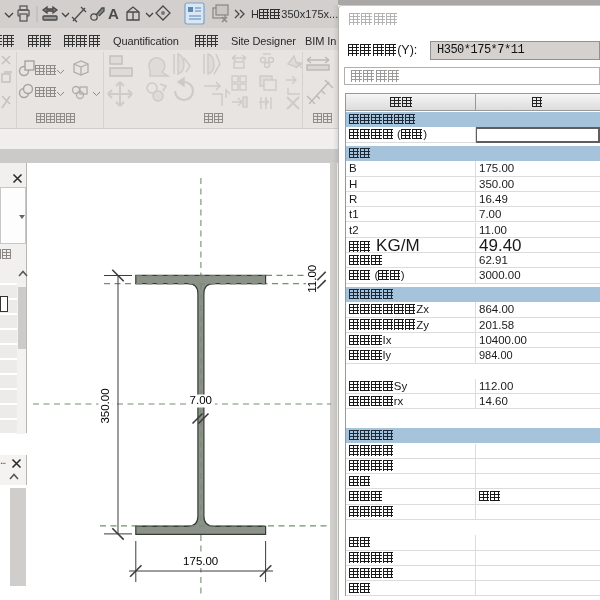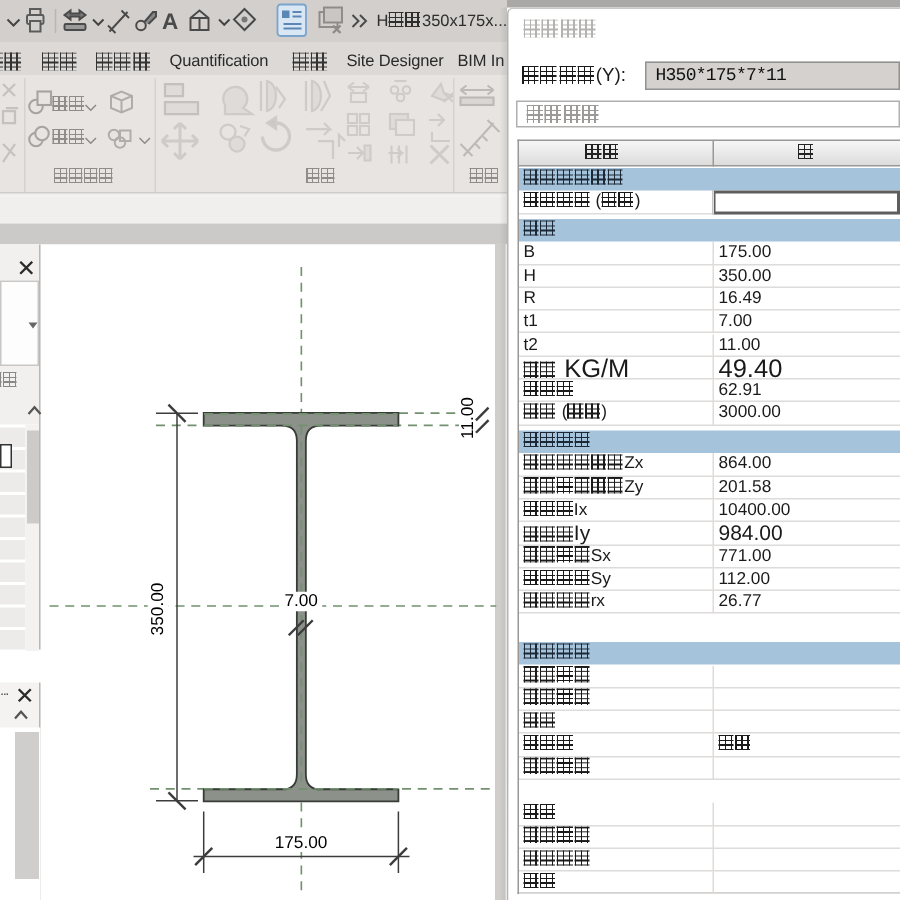--- a/index.html
+++ b/index.html
@@ -322,38 +322,33 @@
 <div class="a" style="left:8px;top:312.7px;width:254px;height:15.3px;border-bottom:1px solid #dddcda;font-size:11.5px;color:#1a1a1a;line-height:15.3px">
       <span style="position:absolute;left:3px;top:0"><i></i><i></i><i></i><i></i><i></i><i></i>Zy</span>
       <span style="position:absolute;left:133px;top:0">201.58</span>
       <div style="position:absolute;left:129px;top:0;width:1px;height:15.3px;background:#dddcda"></div>
     </div>
 <div class="a" style="left:8px;top:328.0px;width:254px;height:15.3px;border-bottom:1px solid #dddcda;font-size:11.5px;color:#1a1a1a;line-height:15.3px">
       <span style="position:absolute;left:3px;top:0"><i></i><i></i><i></i>Ix</span>
       <span style="position:absolute;left:133px;top:0">10400.00</span>
       <div style="position:absolute;left:129px;top:0;width:1px;height:15.3px;background:#dddcda"></div>
     </div>
-<div class="a" style="left:8px;top:343.3px;width:254px;height:15.3px;border-bottom:1px solid #dddcda;font-size:14px;color:#1a1a1a;line-height:15.3px">
+<div class="a" style="left:8px;top:343.3px;width:254px;height:15.3px;border-bottom:1px solid #dddcda;font-size:11px;color:#1a1a1a;line-height:15.3px">
       <span style="position:absolute;left:3px;top:0"><i></i><i></i><i></i>Iy</span>
       <span style="position:absolute;left:133px;top:0">984.00</span>
-      <div style="position:absolute;left:129px;top:0;width:1px;height:15.3px;background:#dddcda"></div>
-    </div>
-<div class="a" style="left:8px;top:358.6px;width:254px;height:15.3px;border-bottom:1px solid #dddcda;font-size:11.5px;color:#1a1a1a;line-height:15.3px">
-      <span style="position:absolute;left:3px;top:0"><i></i><i></i><i></i><i></i>Sx</span>
-      <span style="position:absolute;left:133px;top:0">771.00</span>
       <div style="position:absolute;left:129px;top:0;width:1px;height:15.3px;background:#dddcda"></div>
     </div>
 <div class="a" style="left:8px;top:373.9px;width:254px;height:15.3px;border-bottom:1px solid #dddcda;font-size:11.5px;color:#1a1a1a;line-height:15.3px">
       <span style="position:absolute;left:3px;top:0"><i></i><i></i><i></i><i></i>Sy</span>
       <span style="position:absolute;left:133px;top:0">112.00</span>
       <div style="position:absolute;left:129px;top:0;width:1px;height:15.3px;background:#dddcda"></div>
     </div>
 <div class="a" style="left:8px;top:389.2px;width:254px;height:15.3px;border-bottom:1px solid #dddcda;font-size:11.5px;color:#1a1a1a;line-height:15.3px">
       <span style="position:absolute;left:3px;top:0"><i></i><i></i><i></i><i></i>rx</span>
-      <span style="position:absolute;left:133px;top:0">26.77</span>
+      <span style="position:absolute;left:133px;top:0">14.60</span>
       <div style="position:absolute;left:129px;top:0;width:1px;height:15.3px;background:#dddcda"></div>
     </div>
 <div class="a" style="left:8px;top:423.2px;width:254px;height:15.3px;background:#a6c3dc;color:#1c2835;font-weight:bold;font-size:11.5px;line-height:15.3px;padding-left:3px"><i></i><i></i><i></i><i></i></div>
 <div class="a" style="left:8px;top:438.5px;width:254px;height:15.3px;border-bottom:1px solid #dddcda;font-size:11.5px;color:#1a1a1a;line-height:15.3px">
       <span style="position:absolute;left:3px;top:0"><i></i><i></i><i></i><i></i></span>
       <div style="position:absolute;left:129px;top:0;width:1px;height:15.3px;background:#dddcda"></div>
     </div>
 <div class="a" style="left:8px;top:453.8px;width:254px;height:15.3px;border-bottom:1px solid #dddcda;font-size:11.5px;color:#1a1a1a;line-height:15.3px">
       <span style="position:absolute;left:3px;top:0"><i></i><i></i><i></i><i></i></span>
       <div style="position:absolute;left:129px;top:0;width:1px;height:15.3px;background:#dddcda"></div>

